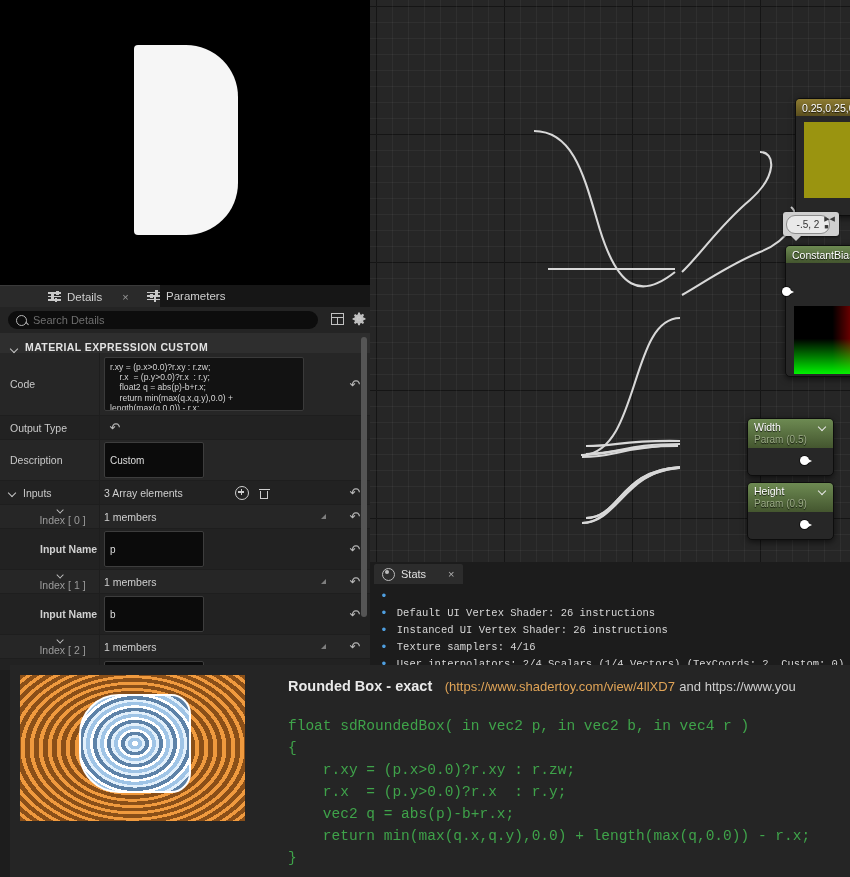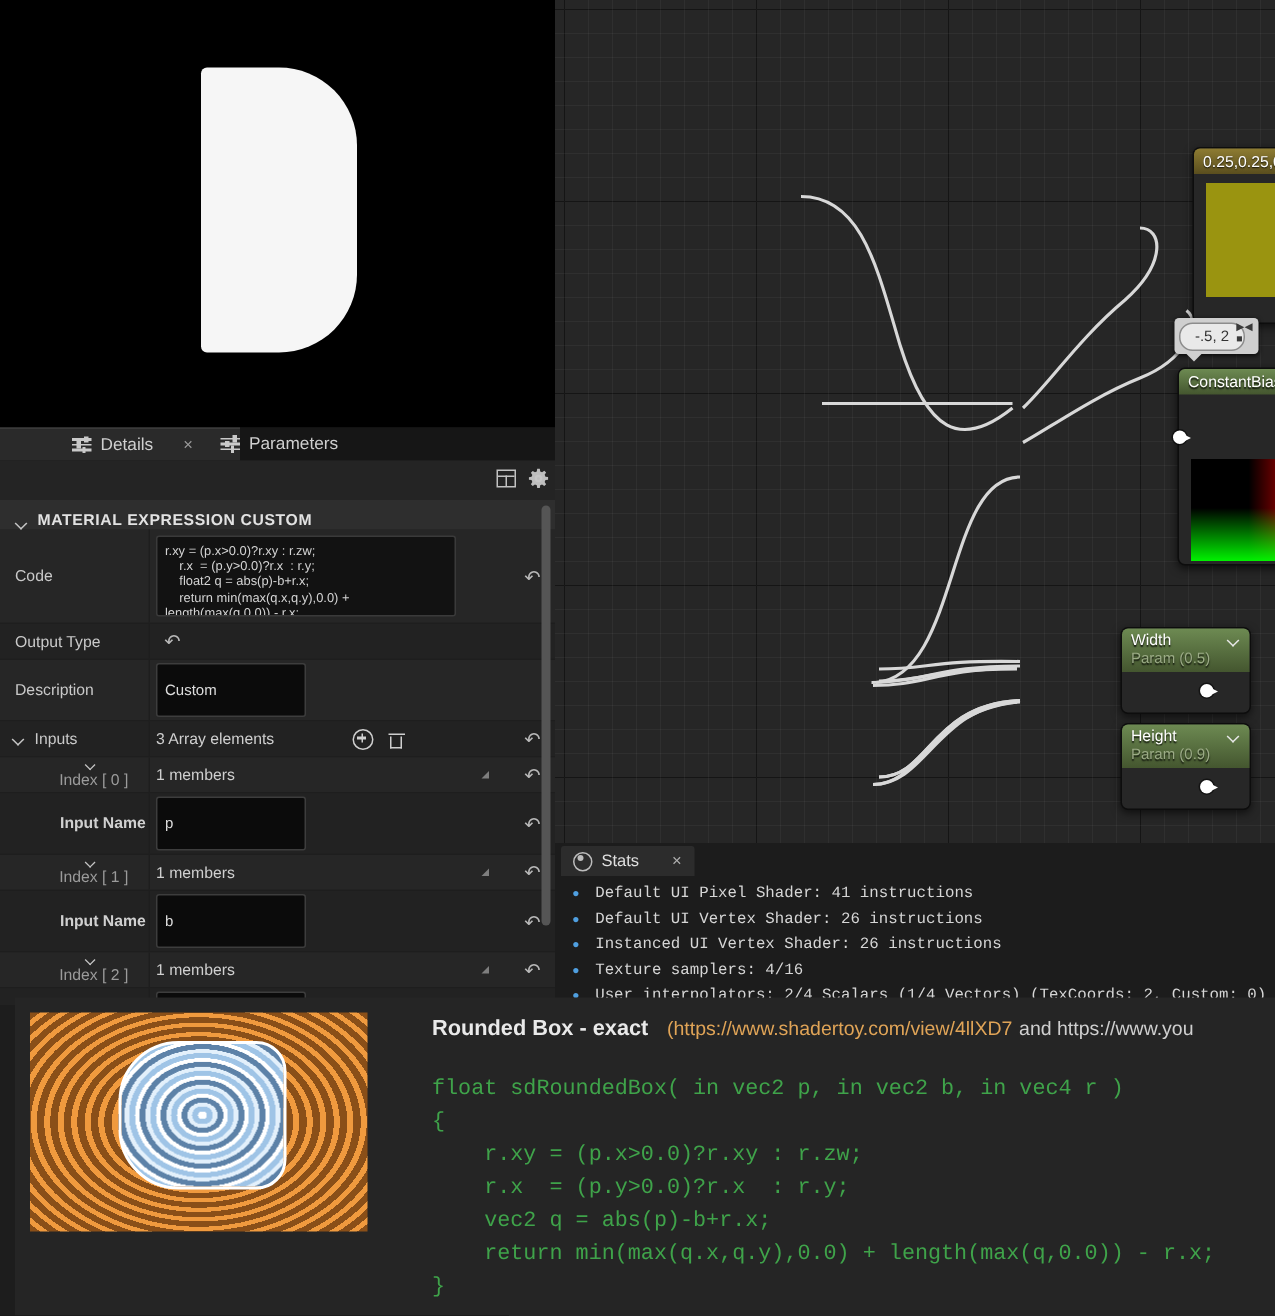--- a/index.html
+++ b/index.html
@@ -213,20 +213,24 @@
           <i></i>
           <b></b>
           <b></b>
           <b></b>
         </span>
       <span class="tlabel">Parameters</span>
     </div>
   </div>
 
   <div id="searchrow">
+    <div id="search-box">
+      <span class="mag"></span>
+      <span id="search-input-text">Search Details</span>
+    </div>
     <div id="grid-btn"></div>
     <svg id="gear-btn" viewBox="0 0 16 16">
       <path fill="#c7c7c7" d="M8 5.2A2.8 2.8 0 1 0 8 10.8 2.8 2.8 0 1 0 8 5.2zm0 1.6a1.2 1.2 0 1 1 0 2.4 1.2 1.2 0 0 1 0-2.4z"></path>
       <path fill="#c7c7c7" d="M7 0.6h2l.3 2 1.4.6 1.7-1.1 1.4 1.4-1.1 1.7.6 1.4 2 .3v2l-2 .3-.6 1.4 1.1 1.7-1.4 1.4-1.7-1.1-1.4.6-.3 2H7l-.3-2-1.4-.6-1.7 1.1-1.4-1.4 1.1-1.7-.6-1.4-2-.3V7l2-.3.6-1.4L2.2 3.6 3.6 2.2l1.7 1.1 1.4-.6z" opacity=".95"></path>
     </svg>
   </div>
 
   <div id="details">
     <div id="cat-header">
       <span class="chev"></span>
@@ -427,21 +431,20 @@
 
 <div id="stats">
   <div id="stats-tab">
     <span class="stat-ico"></span>
     <span class="slbl">Stats</span>
     <span class="sclose">×</span>
   </div>
   <div id="stats-list">
     <div class="stat-line">
         <span class="bul">•</span>
-        <span>Default UI Pixel Shader: 41 instructions</span>
       </div>
     <div class="stat-line">
         <span class="bul">•</span>
         <span>Default UI Vertex Shader: 26 instructions</span>
       </div>
     <div class="stat-line">
         <span class="bul">•</span>
         <span>Instanced UI Vertex Shader: 26 instructions</span>
       </div>
     <div class="stat-line">

